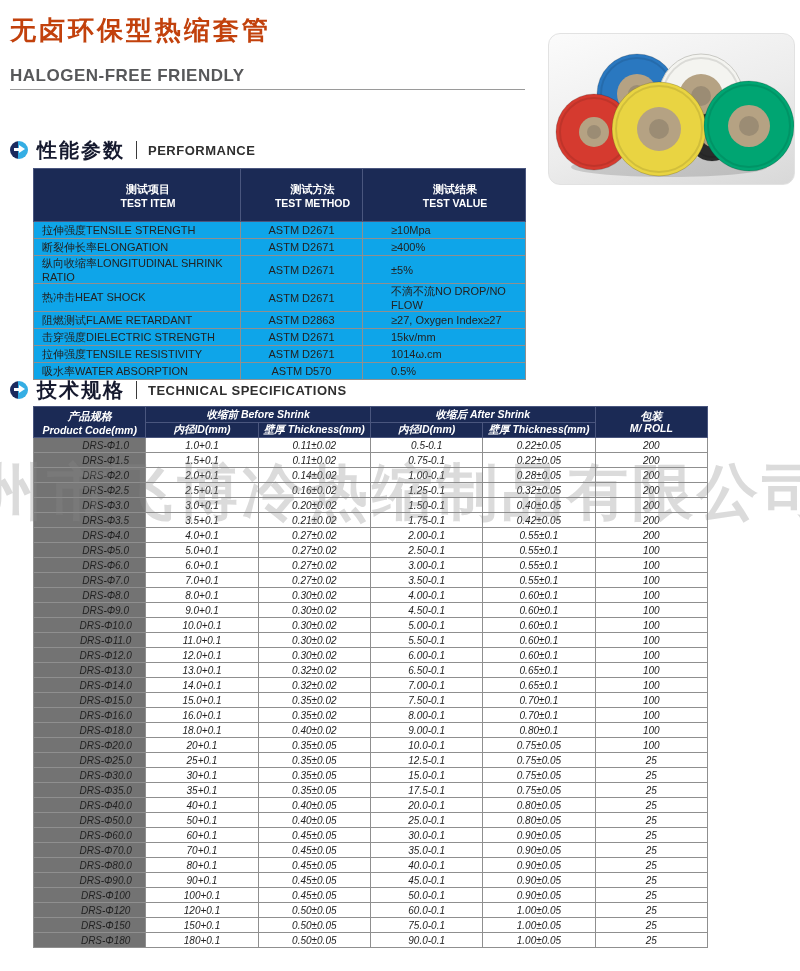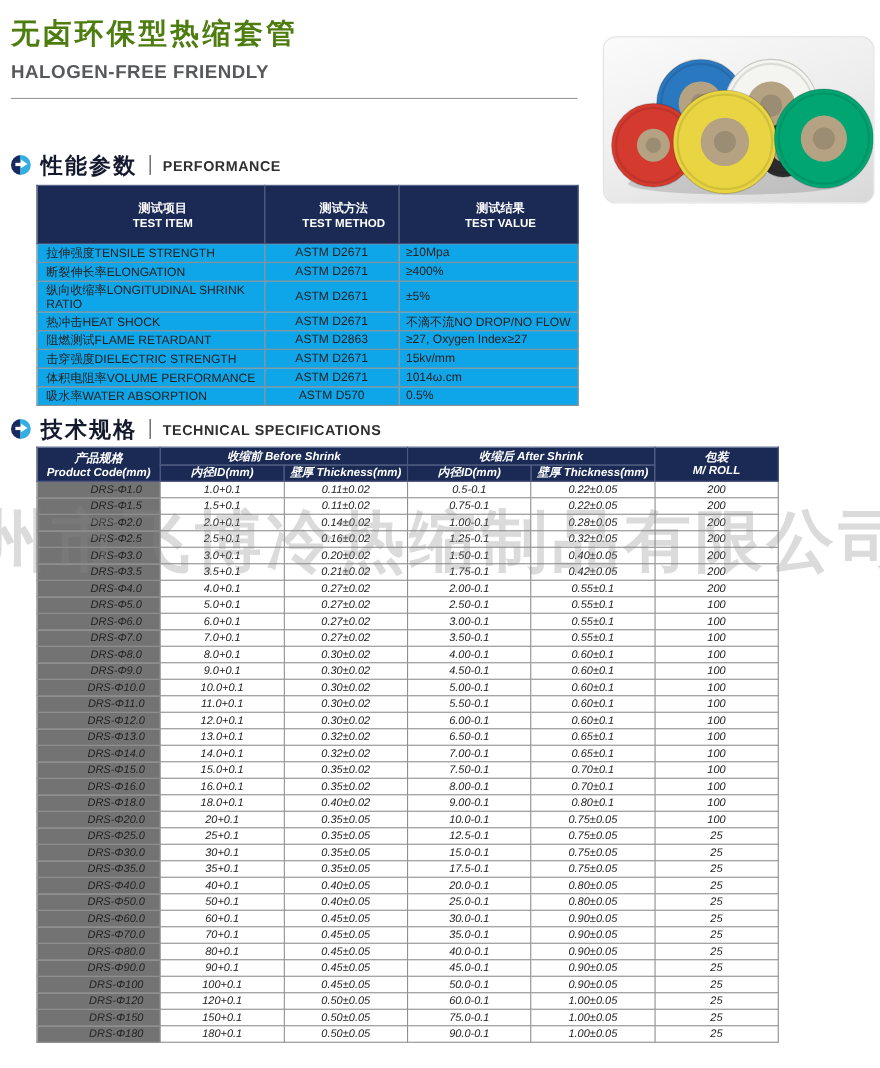--- a/index.html
+++ b/index.html
@@ -2,21 +2,21 @@
 <html><head>
 <meta charset="utf-8">
 <style>
   * { margin:0; padding:0; box-sizing:border-box; }
   html,body { background:#fff; }
   body { font-family:"Liberation Sans","DejaVu Sans",sans-serif; }
   .page { position:relative; width:800px; height:971px; background:#fff; overflow:hidden; }
 
   
   .hdr { position:absolute; top:13px; left:10px; }
-  .hdr h1 { font-size:26px; font-weight:bold; color:#4d7c0f; letter-spacing:3px; margin-bottom:8px; }
+  .hdr h1 { font-size:26px; font-weight:bold; color:#c2410c; letter-spacing:3px; margin-bottom:18px; }
   .hdr .sub { font-size:17px; line-height:20px; color:#57585a; font-weight:bold; letter-spacing:0.5px; }
   .divider { position:absolute; top:89px; left:10px; width:515px; border-top:1px solid #9a9a9a; }
 
   
   .photo-card { position:absolute; top:33px; left:548px; width:247px; height:152px;
     border-radius:12px; background:linear-gradient(160deg,#fbfbfb 0%,#ececec 55%,#d8d8d8 100%);
     border:1px solid #e2e2e2; overflow:hidden; }
 
   
   .sec { position:absolute; left:10px; display:flex; align-items:center; gap:9px; }
@@ -36,21 +36,21 @@
   .cellcn { display:block; font-size:11px; }
   .cellen { display:block; font-size:10.5px; }
 
   
   .perf { position:absolute; top:168px; left:33px; width:492px; }
   .perf thead th { height:53px;padding-left:22px; }
   .perf col.c1 { width:207px; } .perf col.c2 { width:122px; } .perf col.c3 { width:163px; }
   .perf tbody td { height:17px; font-size:11px; color:#222; background:#0ea5e9; }
   .perf tbody td.l { text-align:left; padding-left:8px; }
   .perf tbody td.c { text-align:center; }
-  .perf tbody td.v { text-align:left; padding-left:6px; }
+  .perf tbody td.v { text-align:left; padding-left:28px; }
 
   
   .spec { position:absolute; top:406px; left:33px; width:675px;font-style:italic; }
   .spec thead th { font-size:10.5px; }
   .spec thead tr.r1 th { height:16px; }
   .spec thead tr.r2 th { height:15px; }
   .spec col { width:16.66%; }
   .spec tbody td { height:15px; font-size:10px; color:#222; text-align:center; background:#fff; }
   .spec tbody td.code { background:#737373;padding-left:32px; }
   .spec .pkg { line-height:12px; font-size:10.5px; }
@@ -158,21 +158,21 @@
           <td class="l">阻燃测试FLAME RETARDANT</td>
           <td class="c">ASTM D2863</td>
           <td class="v">≥27, Oxygen Index≥27</td>
         </tr>
         <tr>
           <td class="l">击穿强度DIELECTRIC STRENGTH</td>
           <td class="c">ASTM D2671</td>
           <td class="v">15kv/mm</td>
         </tr>
         <tr>
-          <td class="l">体积电阻率VOLUME PERFORMANCE</td>
+          <td class="l">拉伸强度TENSILE RESISTIVITY</td>
           <td class="c">ASTM D2671</td>
           <td class="v">1014ω.cm</td>
         </tr>
         <tr>
           <td class="l">吸水率WATER ABSORPTION</td>
           <td class="c">ASTM D570</td>
           <td class="v">0.5%</td>
         </tr>
       </tbody>
   </table>

